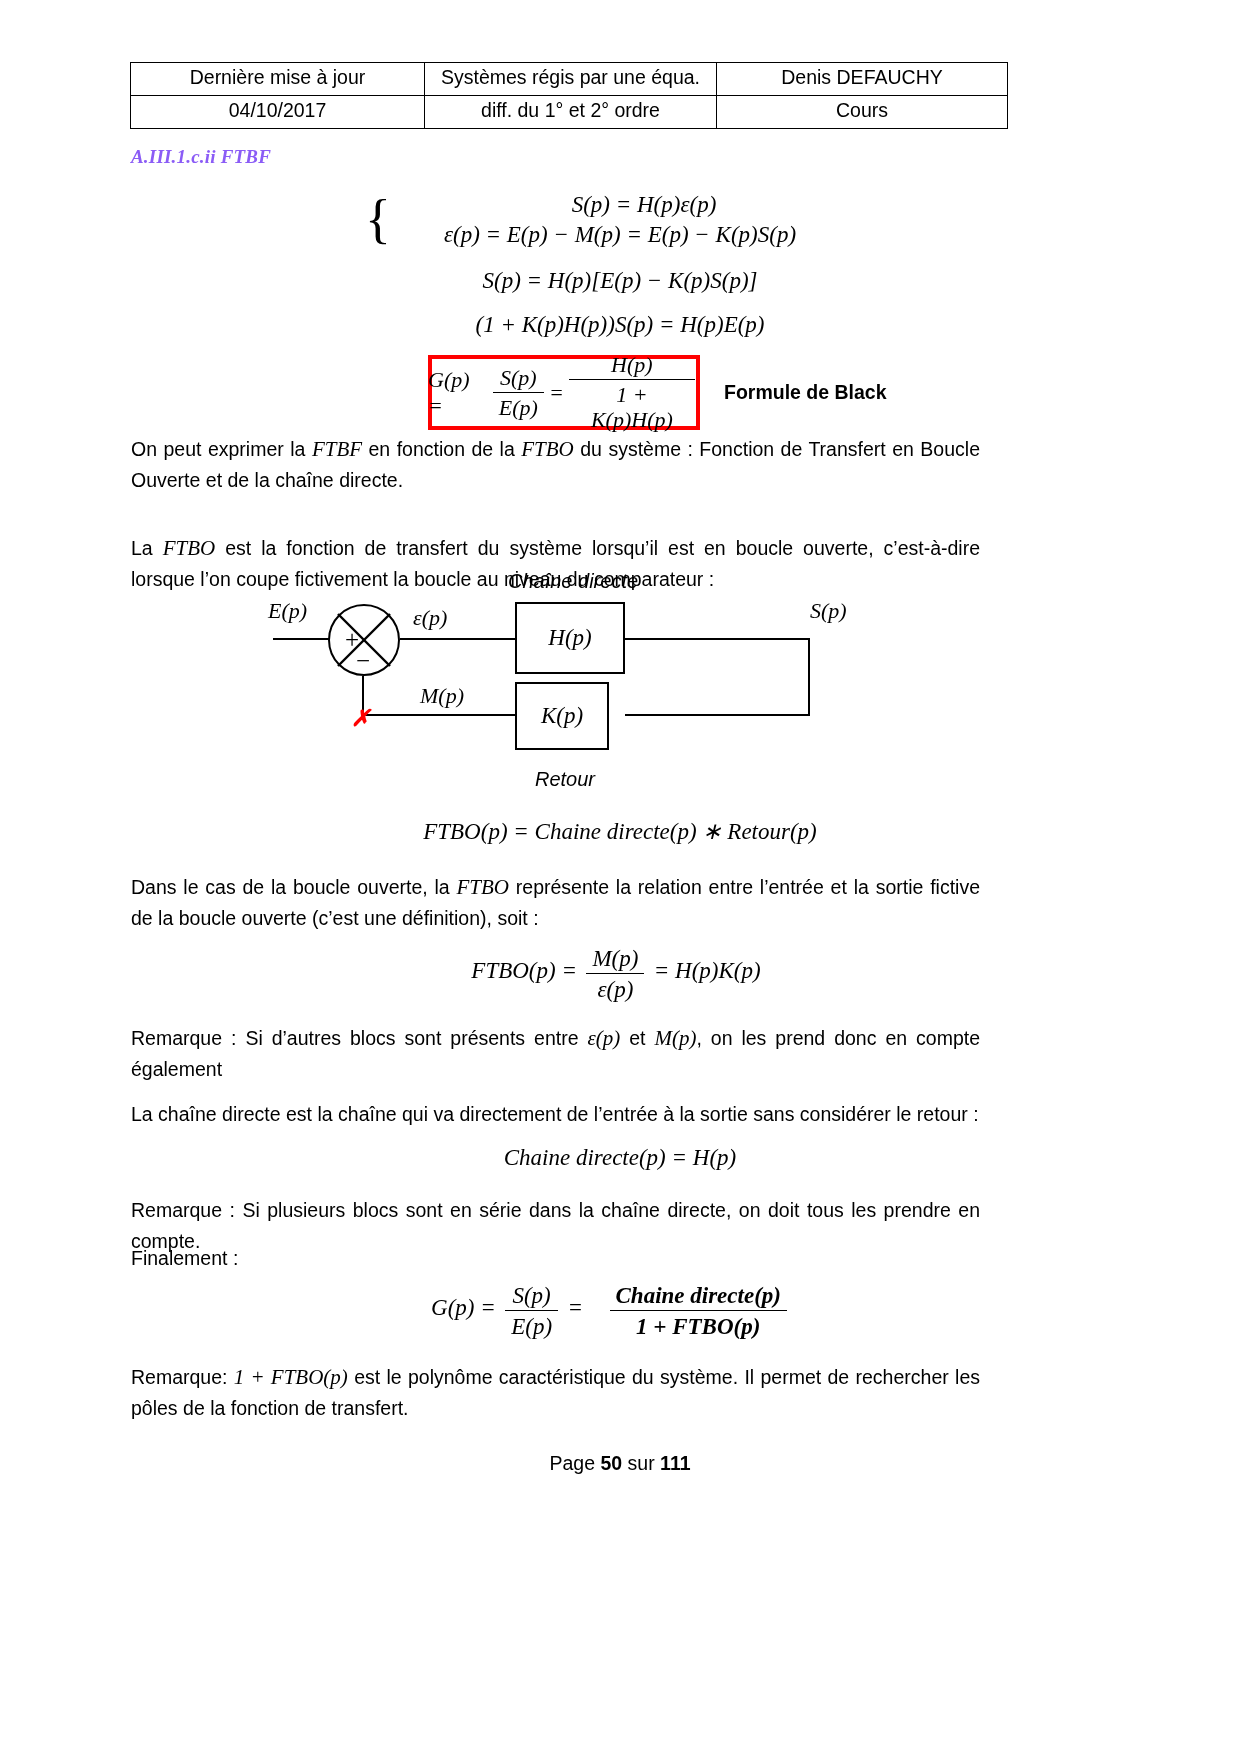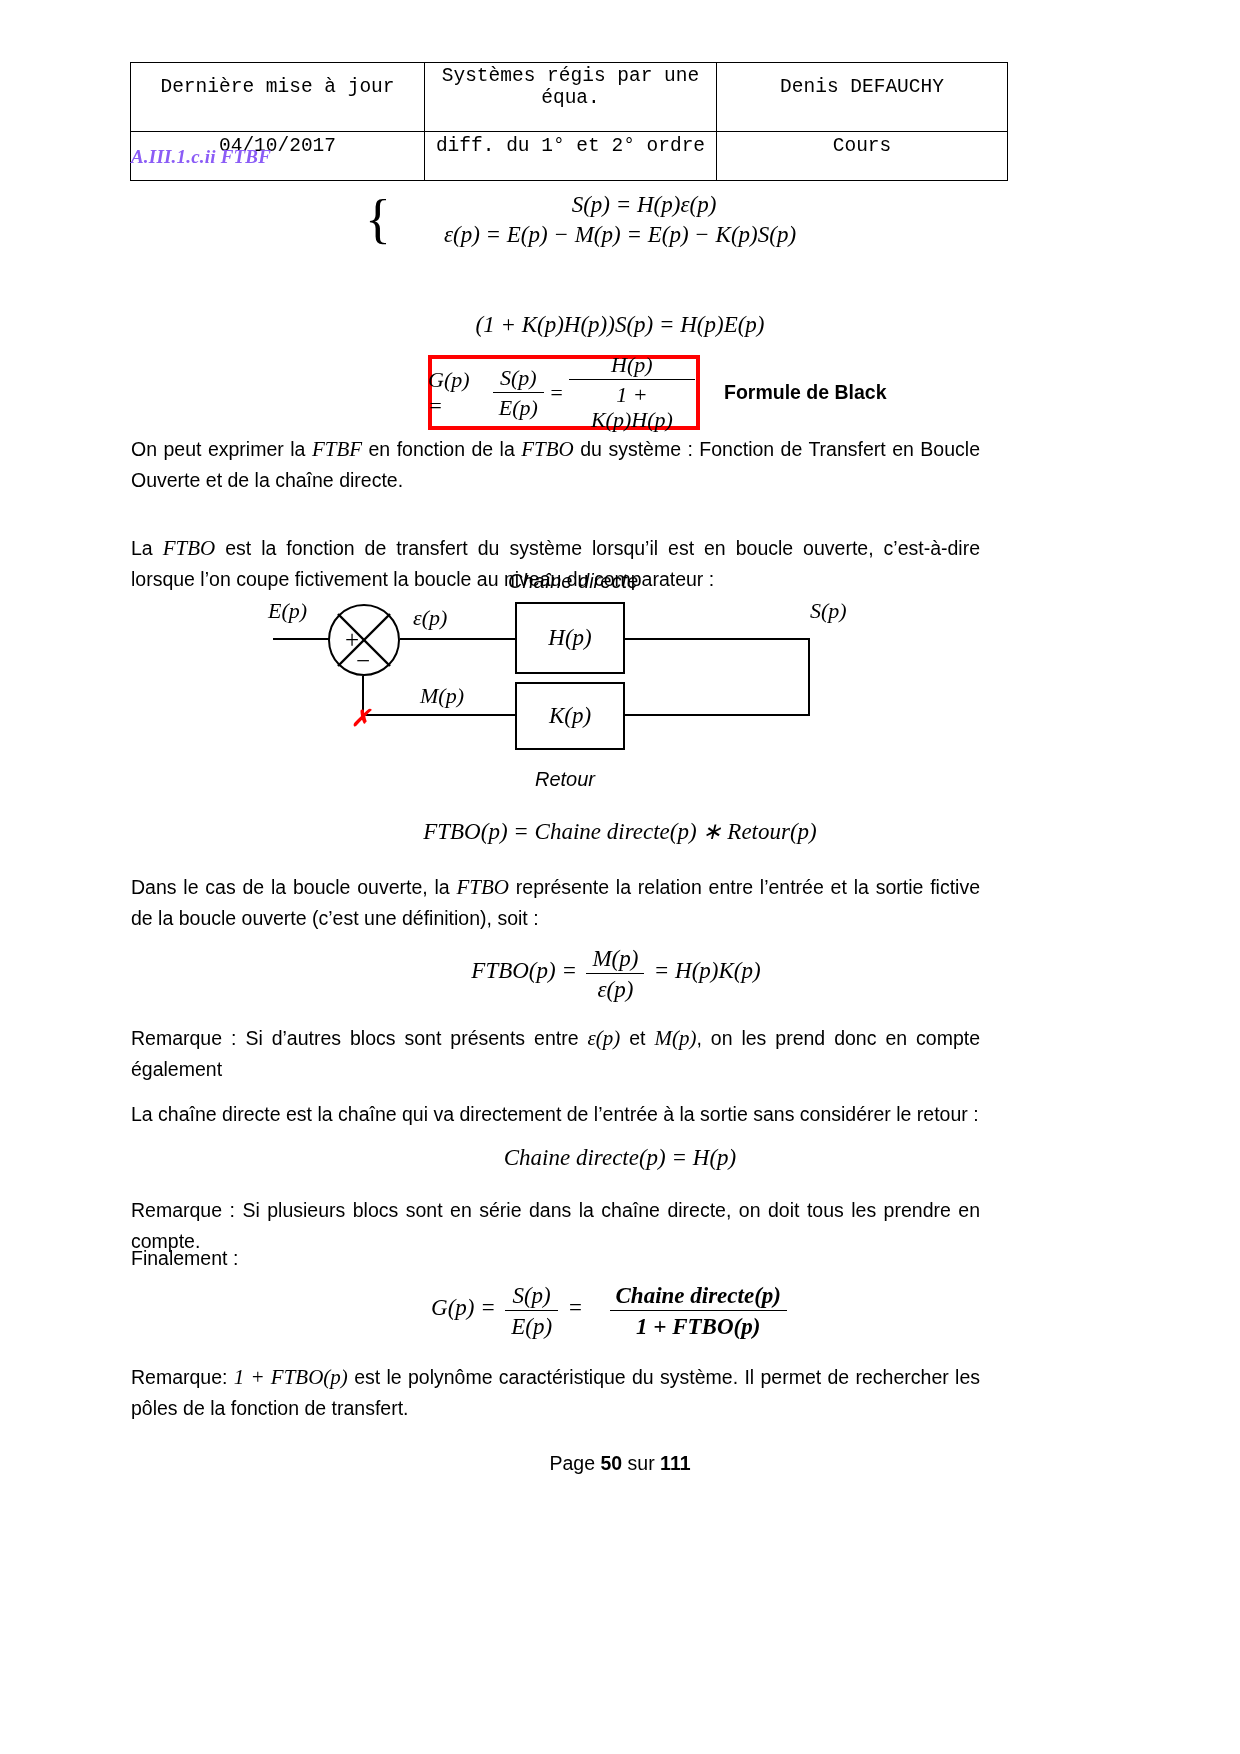--- a/index.html
+++ b/index.html
@@ -28,22 +28,22 @@
     left: 130px;
     top: 62px;
     width: 850px;
     border-collapse: collapse;
     table-layout: fixed;
   }
   .header-table td {
     border: 1.5px solid #000;
     text-align: center;
     font-size: 19.5px;
-    font-family: Liberation Mono, monospace;
-    padding: 3px 4px 21px 4px;
+    font-family: Liberation Sans, sans-serif;
+    padding: 3px 4px 5px 4px;
     height: 24px;
     line-height: 1.12;
   }
   .col-a { width: 285px; }
   .col-b { width: 283px; }
   .col-c { width: 282px; }
   .mid-cell { vertical-align: middle; }
 
   
   .section-heading {
@@ -241,20 +241,21 @@
     </tr>
   </tbody>
     </table>
 
   <div class="section-heading">A.III.1.c.ii FTBF</div>
 
   <div class="brace" style="left:365px; top:192px;">{</div>
   <div class="eq-center" style="top:192px;margin-left:24px;">S(p) = H(p)ε(p)</div>
   <div class="eq-center" style="top:222px;">ε(p) = E(p) − M(p) = E(p) − K(p)S(p)</div>
 
+  <div class="eq-center" style="top:268px;">S(p) = H(p)[E(p) − K(p)S(p)]</div>
 
   <div class="eq-center" style="top:312px;">(1 + K(p)H(p))S(p) = H(p)E(p)</div>
 
   <div class="black-box"></div>
   <div class="black-box-inner" style="left:428px; top:355px;">
     <span>G(p) =</span>
     <span class="frac" style="margin:0 5px;">
       <span class="num">S(p)</span>
       <span class="den">E(p)</span>
     </span>
@@ -297,21 +298,21 @@
     <div class="dg-box" style="left:265px; top:37px; width:110px; height:72px;">
       <span>H(p)</span>
     </div>
 
     <div class="wire h-wire" style="left:375px; top:73px; width:185px;"></div>
     <div class="wire v-wire" style="left:558px; top:73px; height:78px;"></div>
     <div class="wire h-wire" style="left:375px; top:149px; width:185px;"></div>
 
     <div class="dg-label" style="left:560px; top:33px;">S(p)</div>
 
-    <div class="dg-box" style="left:265px; top:117px; width:110px; height:68px;">
+    <div class="dg-box" style="left:265px; top:117px; width:94px; height:68px;">
       <span>K(p)</span>
     </div>
 
     <div class="dg-label" style="left:170px; top:118px;">M(p)</div>
 
     <div class="wire h-wire" style="left:112px; top:149px; width:155px;"></div>
     <div class="wire v-wire" style="left:112px; top:111px; height:40px;"></div>
 
     <div class="redx" style="left:101px; top:140px;">✗</div>
 

